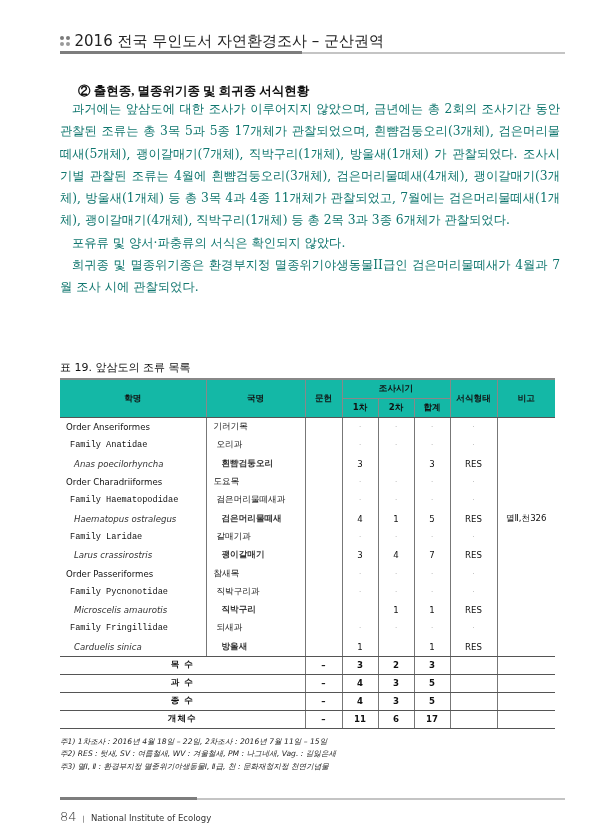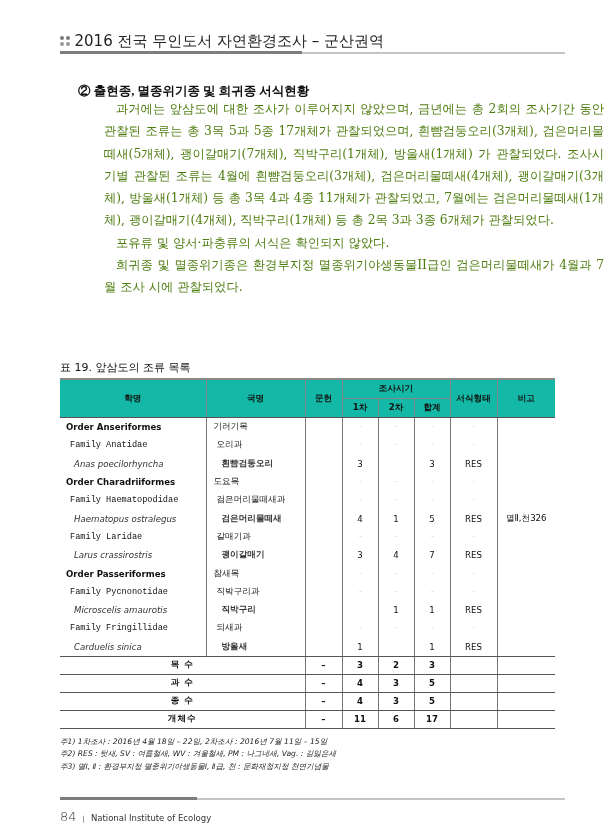--- a/index.html
+++ b/index.html
@@ -7,37 +7,37 @@
   .header { position: absolute; left: 60px; top: 34px; width: 505px; }
   .header-title { display: flex; align-items: center; font-family: "DejaVu Sans", sans-serif; font-size: 15px; color: #222; height: 14px; }
   .dots { display: grid; grid-template-columns: 4px 4px; gap: 1.5px; margin-right: 5px; }
   .dots span { width: 4px; height: 4px; border-radius: 50%; background: #9a9a9a; }
   .dots span:nth-child(1), .dots span:nth-child(2) { background: #7a7a7a; }
   .rule { position: relative; height: 3px; margin-top: 3px; }
   .rule .dark { position: absolute; left: 0; top: 0; width: 242px; height: 3px; background: #7d7d7d; }
   .rule .light { position: absolute; left: 242px; top: 1px; right: 0; height: 1.5px; background: #c4c4c4; }
 
   .section-title { position: absolute; left: 78px; top: 83px; font-family: Liberation Serif, serif; font-weight: bold; font-size: 12.5px; color: #111; }
-  .body-text { position: absolute; left: 60px; top: 98px; width: 500px; font-family: "DejaVu Serif", serif; font-size: 12.3px; line-height: 22.3px; color: #4d7c0f; text-align: justify; margin-left: 44px; }
+  .body-text { position: absolute; left: 60px; top: 98px; width: 500px; font-family: "DejaVu Serif", serif; font-size: 12.3px; line-height: 22.3px; color: #0f766e; text-align: justify; }
   .body-text p { margin: 0; text-indent: 12px; }
 
   .table-caption { position: absolute; left: 60px; top: 360px; font-family: "DejaVu Sans", sans-serif; font-size: 11px; color: #111; }
 
   table.birds { position: absolute; left: 60px; top: 378px; border-collapse: collapse; font-family: "DejaVu Sans", sans-serif; font-size: 8.6px; color: #111; table-layout: fixed; width: 495px; }
   table.birds th { background: #14b8a6; font-weight: bold; font-size: 8.6px; border-left: 1px solid #888; border-right: 1px solid #888; height: 18px; padding: 0; text-align: center; }
   table.birds thead tr:first-child th { border-top: 2px solid #888; }
   table.birds thead tr:last-child th, table.birds th.rowspan2 { border-bottom: 1px solid #555; }
   table.birds th.sub { border-top: 1px solid #888; }
   table.birds th:first-child { border-left: none; }
   table.birds th:last-child { border-right: none; }
   table.birds td { height: 18.3px; padding: 0; border-left: 1px solid #777; border-right: 1px solid #777; text-align: center; white-space: nowrap; }
   table.birds td:first-child { border-left: none; text-align: left; }
   table.birds td:last-child { border-right: none; text-align: center; }
   td.korname { text-align: left !important; padding-left: 7px !important; }
-  tr.order td.sci { padding-left: 6px; font-weight: bold; }
+  tr.order td.sci { padding-left: 6px; }
   tr.family td.sci { padding-left: 10px; font-family: Liberation Mono, monospace; }
   tr.species td.sci { padding-left: 14px; font-style: italic; color: #333; }
   tr.order td.korname, tr.family td.korname { font-weight: normal; }
   tr.family td.korname { padding-left: 10px !important; }
   tr.species td.korname { padding-left: 15px !important; color: #333; font-weight: bold; }
   td.dot { color: #999; font-size: 7px; }
   tr.last-data td { border-bottom: 1px solid #555; }
   tr.summary td { height: 17px; border-bottom: 1px solid #555; font-weight: bold; }
   tr.summary td.label { text-align: center !important; letter-spacing: 1px; }
   tr.summary:last-child td { border-bottom: 1.5px solid #555; }

